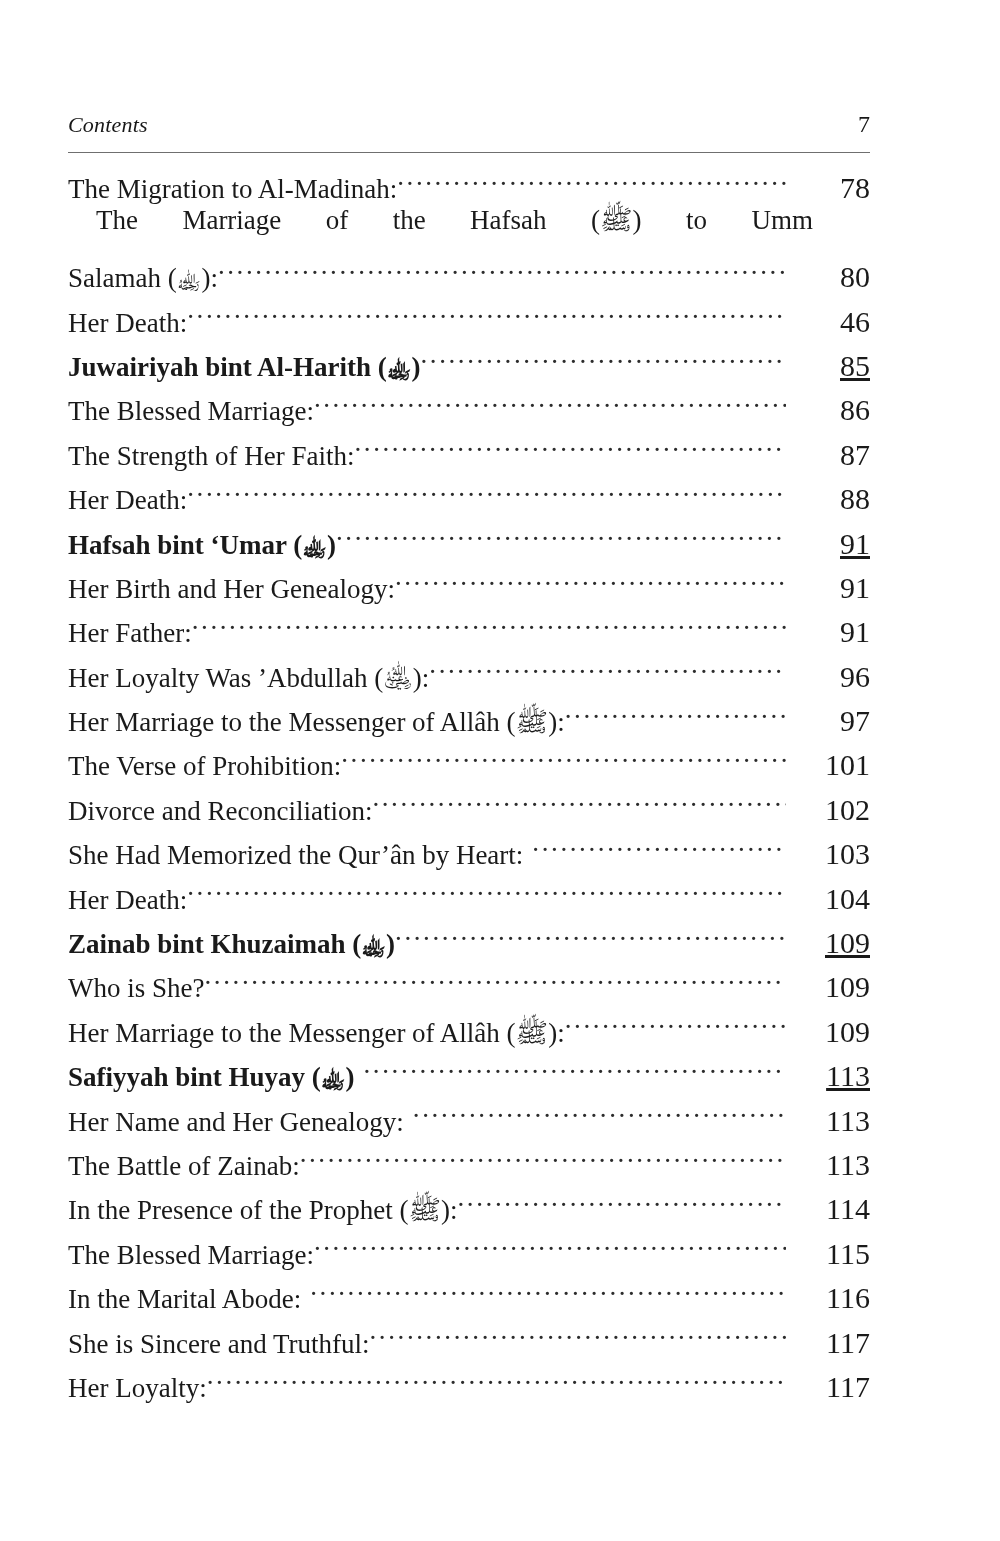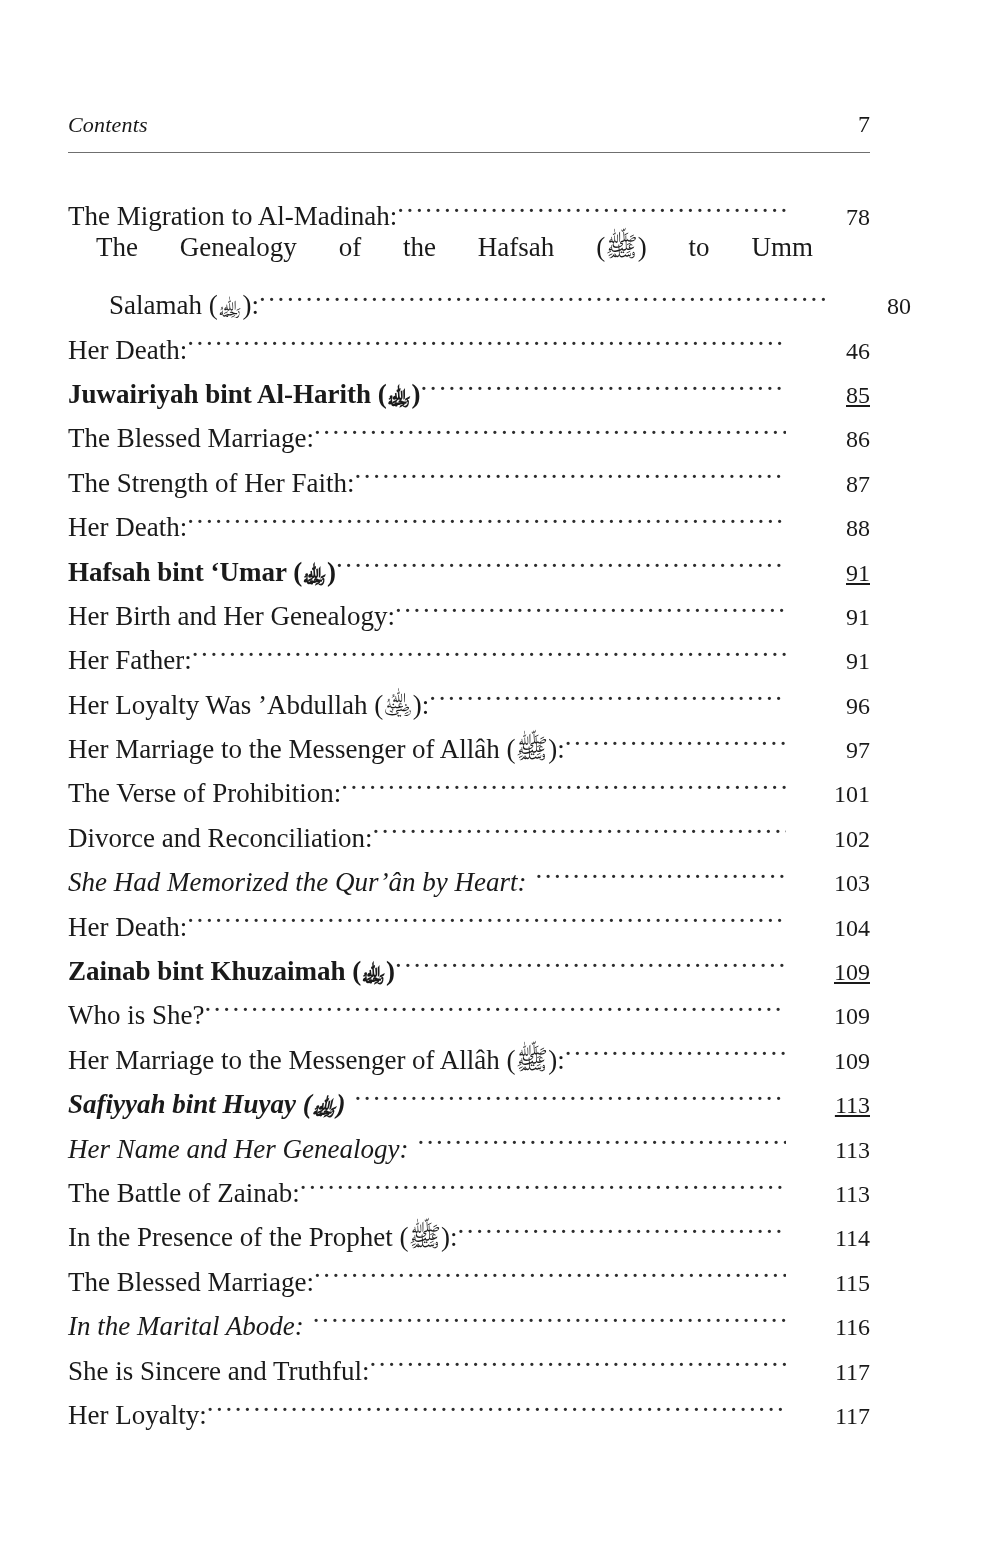--- a/index.html
+++ b/index.html
@@ -51,21 +51,21 @@
     top: 152px;
     width: 802px;
     height: 1px;
     background: #6f6f6f;
   }
 
   
   .toc {
     position: absolute;
     left: 68px;
-    top: 181px;
+    top: 154px;
     width: 802px;
   }
 
   .toc-entry {
     display: flex;
     align-items: baseline;
     width: 802px;
     height: 44.4px;
     font-size: 27px;
     line-height: 44.4px;
@@ -76,21 +76,21 @@
   .toc-entry.bold .entry-folio {
     font-weight: bold;
   }
   .toc-entry.bold .entry-folio { font-weight: normal; text-decoration: underline; }
 
   .entry-title {
     flex: 0 0 auto;
     white-space: nowrap;
   }
   
-  .entry-title.gap-after { margin-right: 9px; font-style: italic; }
+  .entry-title.gap-after { margin-right: 9px; }
 
   .leaders {
     flex: 1 1 auto;
     overflow: hidden;
     height: 44.4px;
     position: relative;
     min-width: 6px;
   }
   .leaders::before {
     content: "........................................................................................................................................";
@@ -102,21 +102,21 @@
     line-height: 44.4px;
     letter-spacing: 2.6px;
     color: #2b2b2b;
   }
 
   .entry-folio {
     flex: 0 0 auto;
     width: 74px;
     text-align: right;
     padding-left: 10px;
-    font-size: 24px;
+    font-size: 30px;
     color: #1a1a1a;
   }
 
   
   .toc-entry-wrap {
     width: 802px;
     font-size: 27px;
     color: #1a1a1a;
   }
   .wrap-line-1 {
@@ -129,21 +129,20 @@
   }
   .wrap-line-1 > span { display: inline-block; margin-left: 28px; }
 
   .wrap-line-2 {
     display: flex;
     align-items: baseline;
     width: 802px;
     height: 44.4px;
     line-height: 44.4px;
     white-space: nowrap;
-    margin-left: 41px;
   }
 </style>
 </head>
 <body>
 
 <div class="page">
 
   <div class="running-head">
     <span class="running-head-title">Contents</span>
     <span class="running-head-folio">7</span>
@@ -152,21 +151,21 @@
 
   <div class="toc" id="toc-list">
       <div class="toc-entry">
         <span class="entry-title">The Migration to Al-Madinah:</span>
         <span class="leaders"></span>
         <span class="entry-folio">78</span>
       </div>
       <div class="toc-entry-wrap">
         <div class="wrap-line-1">
           <span>The</span>
-          <span>Genealogy</span>
+          <span>Marriage</span>
           <span>of</span>
           <span>the</span>
           <span>Hafsah</span>
           <span>(ﷺ)</span>
           <span>to</span>
           <span>Umm</span>
         </div>
         <div class="wrap-line-2">
           <span class="entry-title">Salamah (﵀):</span>
           <span class="leaders"></span>

